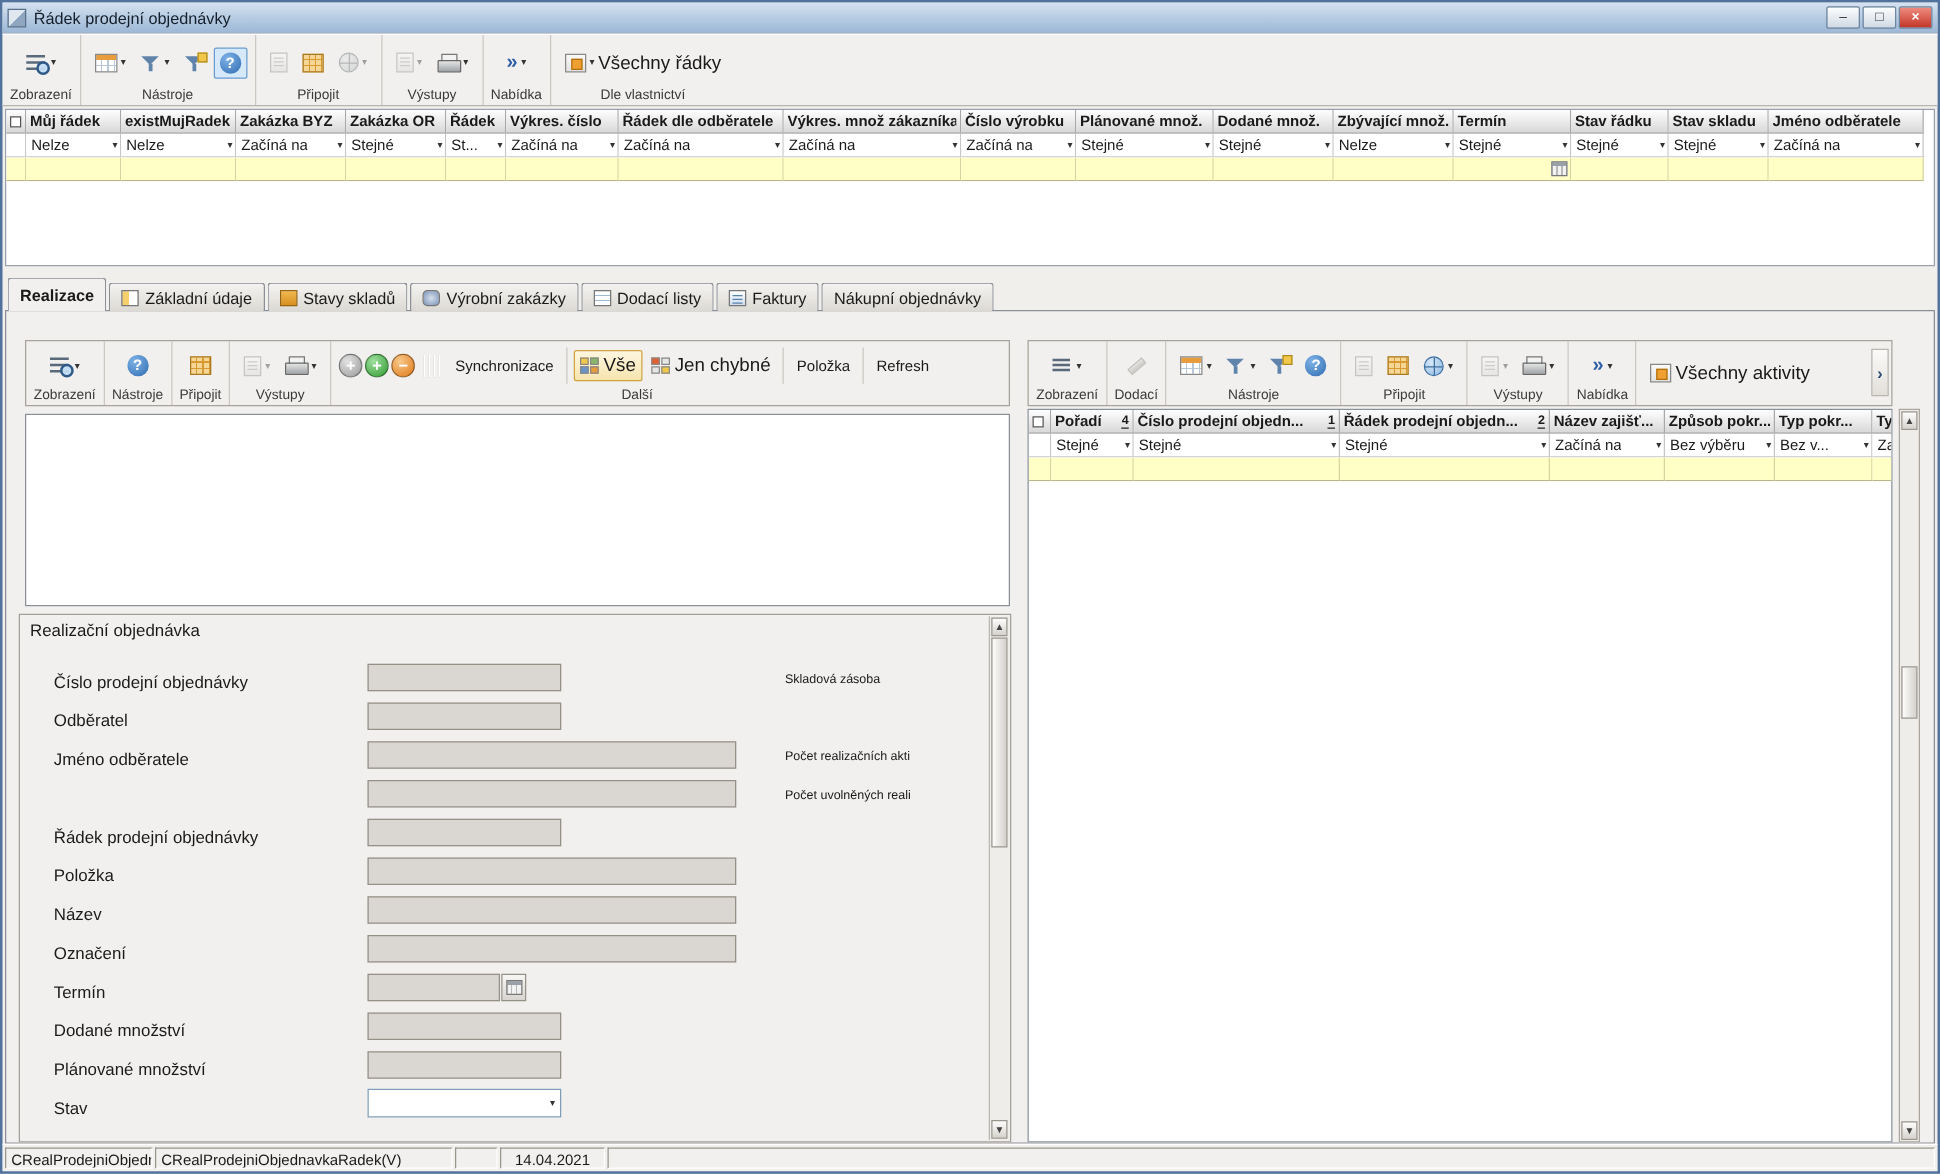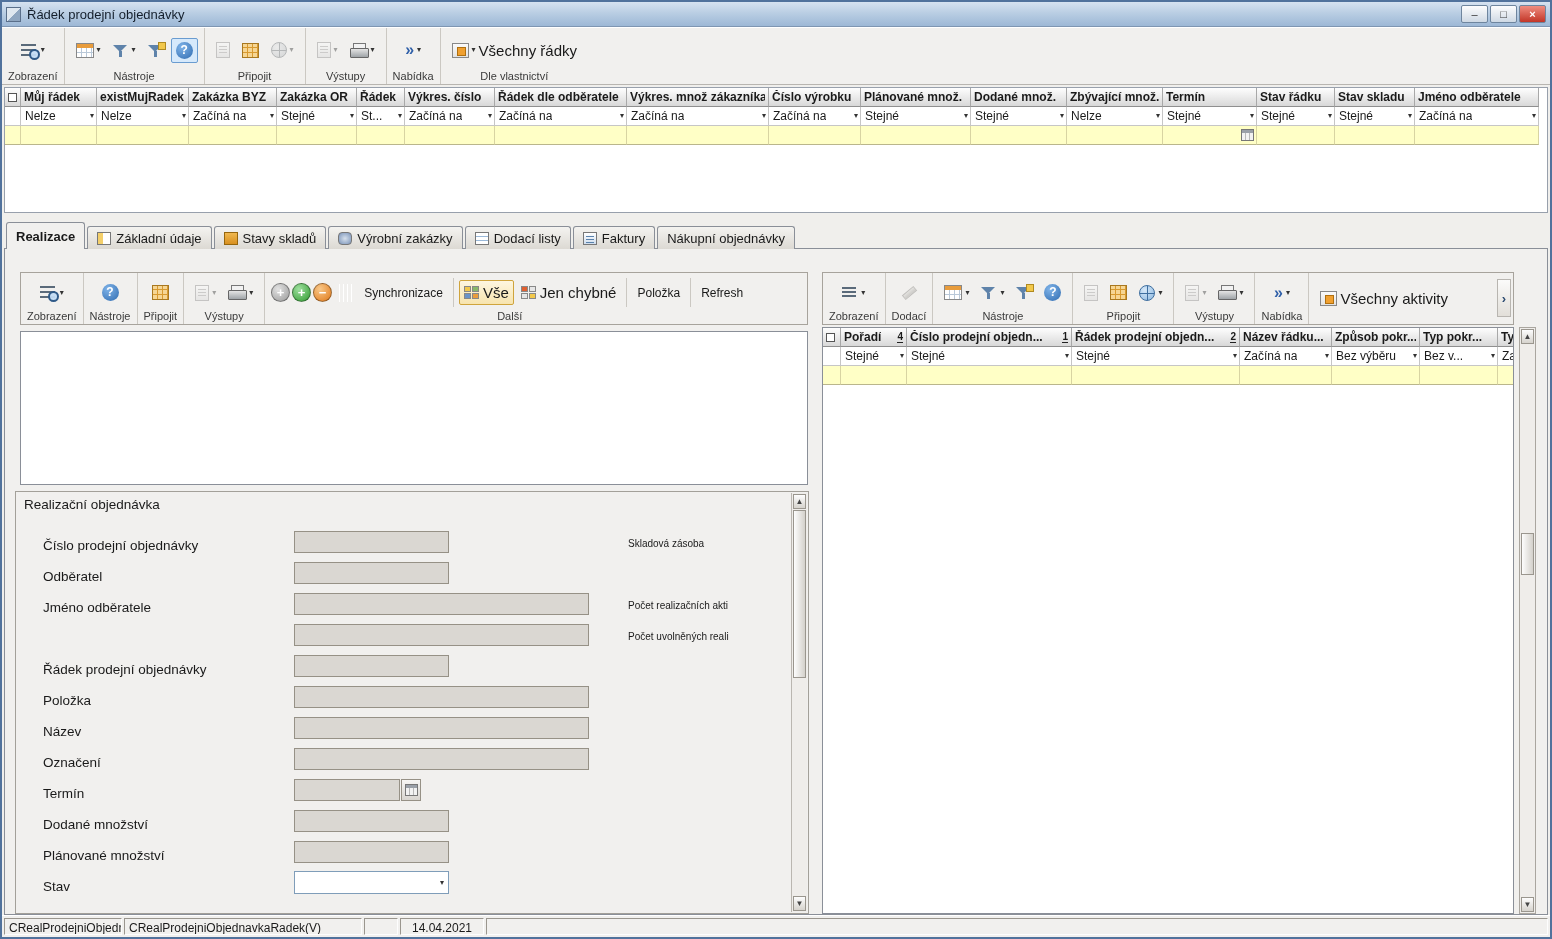--- a/index.html
+++ b/index.html
@@ -644,21 +644,21 @@
           </div>
           <div class="gh" style="width: 165px;">
             <span class="ght">Číslo prodejní objedn...</span>
             <b class="sortn">1</b>
           </div>
           <div class="gh" style="width: 168px;">
             <span class="ght">Řádek prodejní objedn...</span>
             <b class="sortn">2</b>
           </div>
           <div class="gh" style="width: 92px;">
-            <span class="ght">Název řádku...</span>
+            <span class="ght">Název zajišť...</span>
           </div>
           <div class="gh" style="width: 88px;">
             <span class="ght">Způsob pokr...</span>
           </div>
           <div class="gh" style="width: 78px;">
             <span class="ght">Typ pokr...</span>
           </div>
           <div class="gh" style="width: 26px;">
             <span class="ght">Ty</span>
           </div>

